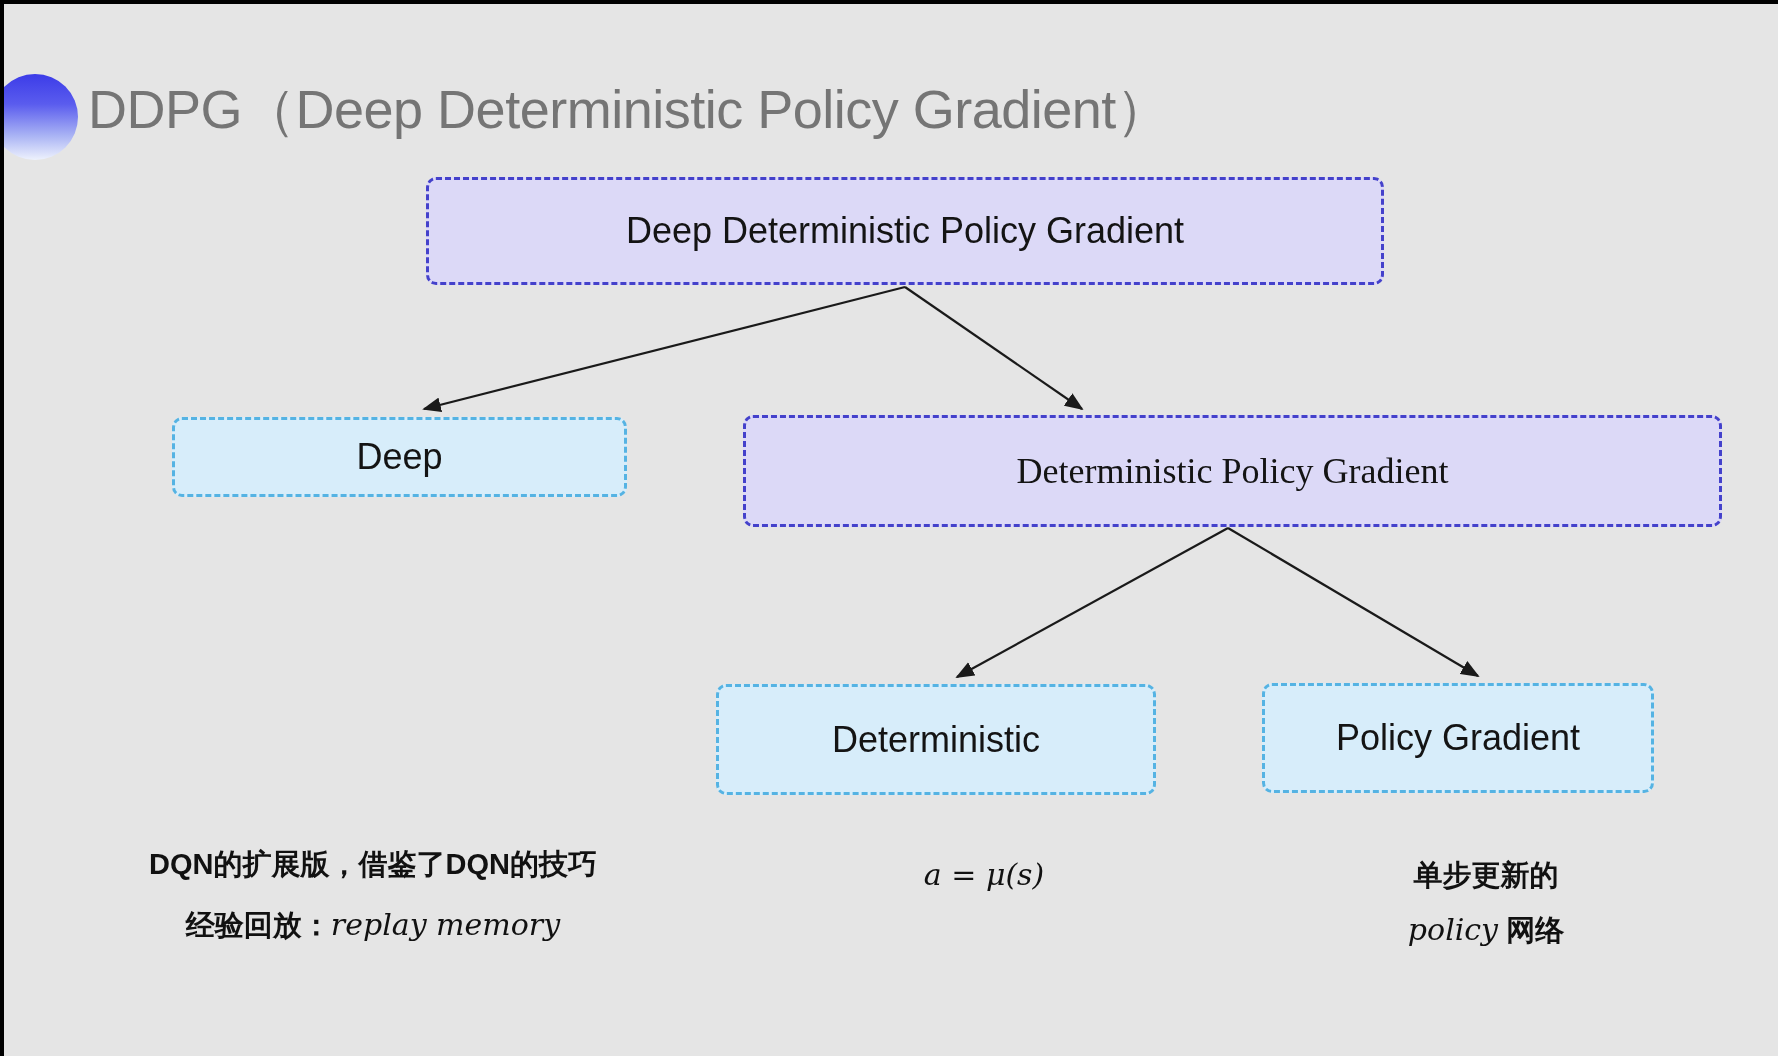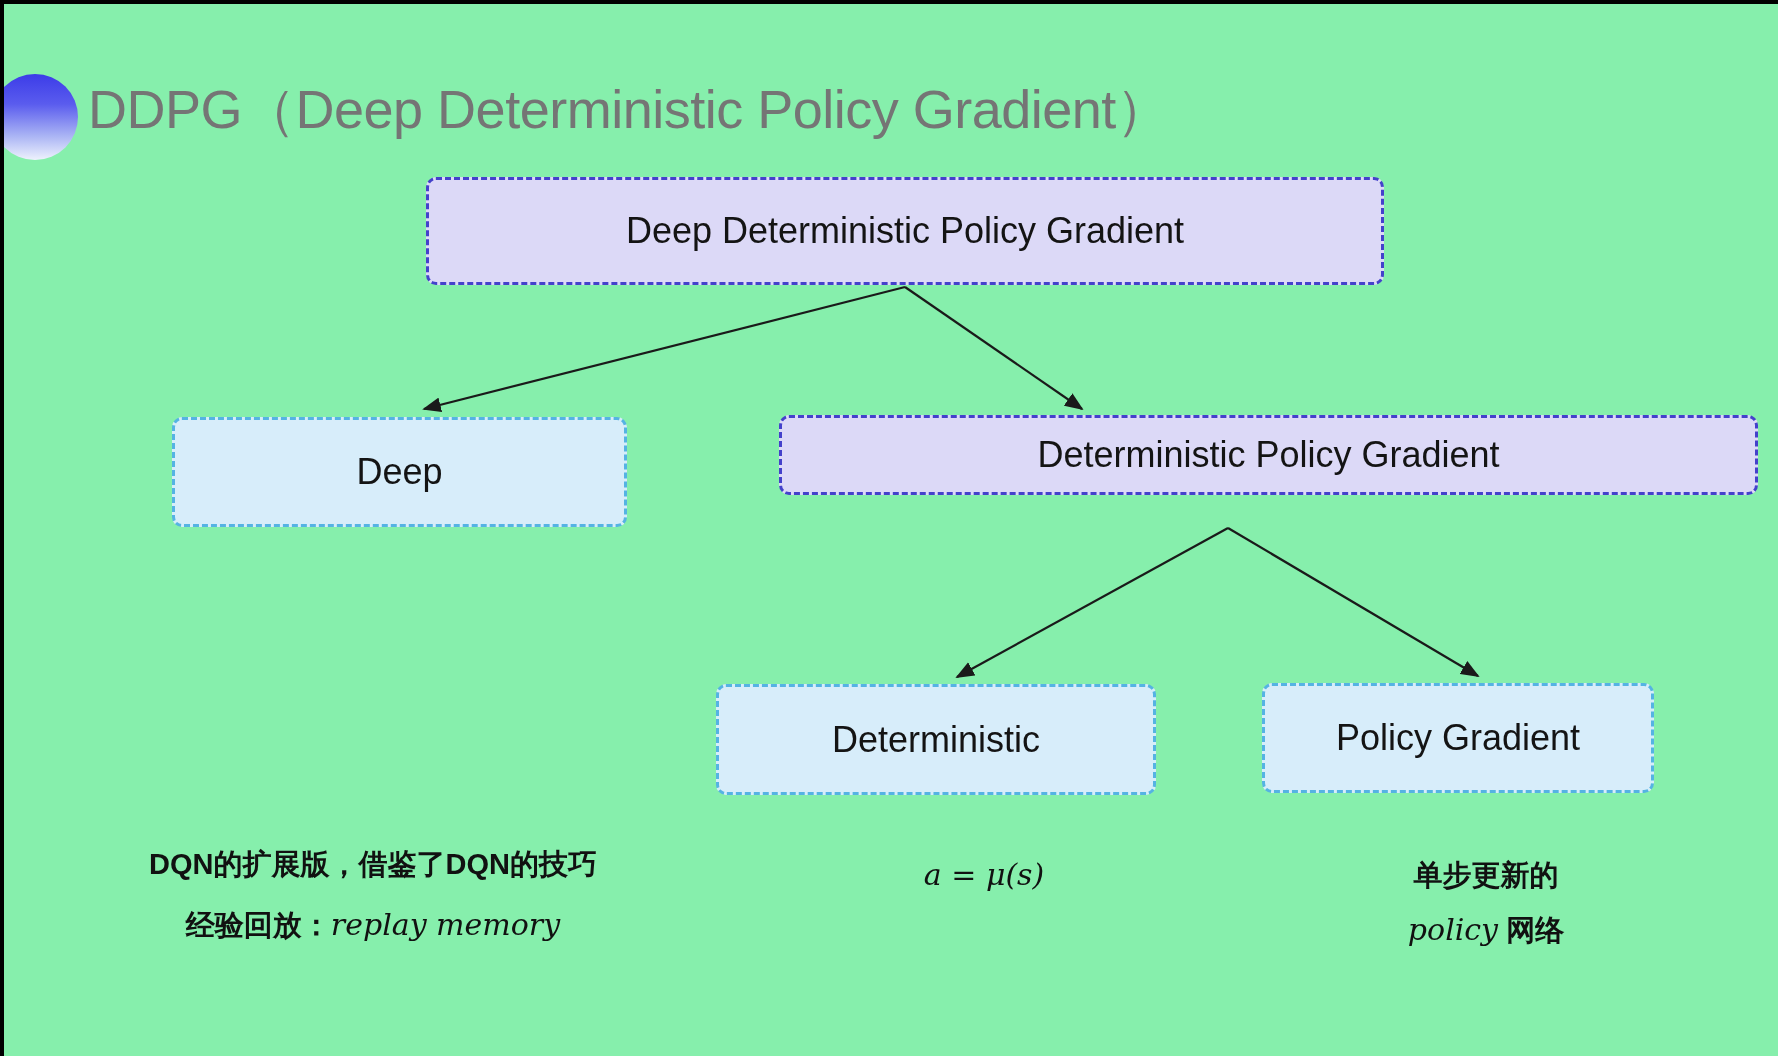--- a/index.html
+++ b/index.html
@@ -1,20 +1,20 @@
 <!DOCTYPE html>
 <html><head>
 <meta charset="utf-8">
 <style>
   html,body{margin:0;padding:0;background:#ffffff;}
   #canvas{
     position:relative;
     width:1778px;height:1056px;
     overflow:hidden;
-    background:#86efac;
+    background:#e5e5e5;
     font-family:"Liberation Sans", sans-serif;
   }
   
   .frame-top{position:absolute;left:0;top:0;width:1778px;height:4px;background:#000;z-index:9;}
   .frame-left{position:absolute;left:0;top:0;width:4px;height:1056px;background:#000;z-index:9;}
 
   
   .bullet{
     position:absolute;left:-8px;top:74px;width:86px;height:86px;border-radius:50%;
     background:linear-gradient(180deg,#3c3ce8 0%,#5a5cee 35%,#aab4f4 72%,#eef2fd 100%);
@@ -29,22 +29,22 @@
   
   .node{
     position:absolute;display:flex;align-items:center;justify-content:center;
     border-radius:10px;box-sizing:border-box;
     font-size:36px;font-weight:500;color:#141414;white-space:nowrap;
   }
   .node.purple{background:var(--purple-fill,#dcd9f7);border:3px dashed var(--purple-border,#4441cb);}
   .node.blue{background:var(--blue-fill,#d7edfa);border:3px dashed var(--blue-border,#55b3e3);}
 
   #node-root{left:426px;top:177px;width:958px;height:108px;}
-  #node-deep{left:172px;top:417px;width:455px;height:110px;}
-  #node-dpg{left:779px;top:415px;width:979px;height:80px;}
+  #node-deep{left:172px;top:417px;width:455px;height:80px;}
+  #node-dpg{left:743px;top:415px;width:979px;height:112px;font-family:Liberation Serif, serif;}
   #node-det{left:716px;top:684px;width:440px;height:111px;}
   #node-pg{left:1262px;top:683px;width:392px;height:110px;}
 
   
   #connectors{position:absolute;left:0;top:0;width:1778px;height:1056px;pointer-events:none;}
   #connectors line{stroke:var(--arrow,#1a1a1a);stroke-width:2.2;}
 
   
   .note{position:absolute;text-align:center;color:#111;}
   .note .zh{font-weight:600;font-size:29px;}

